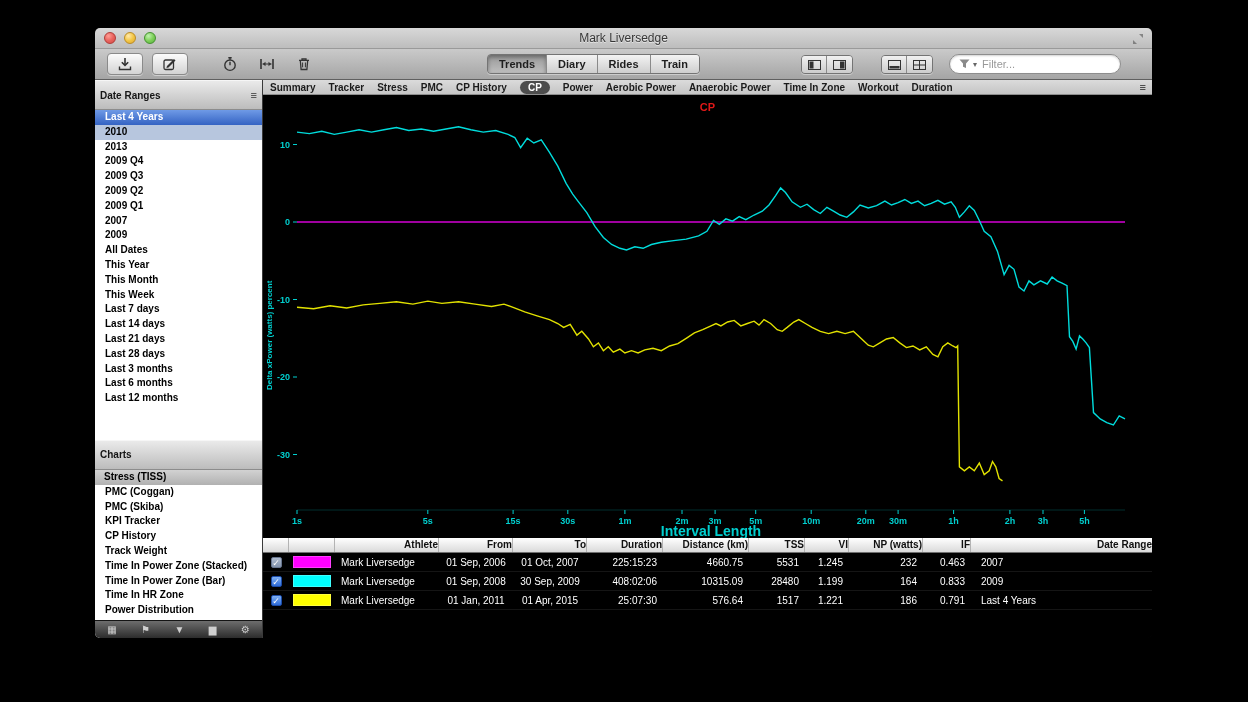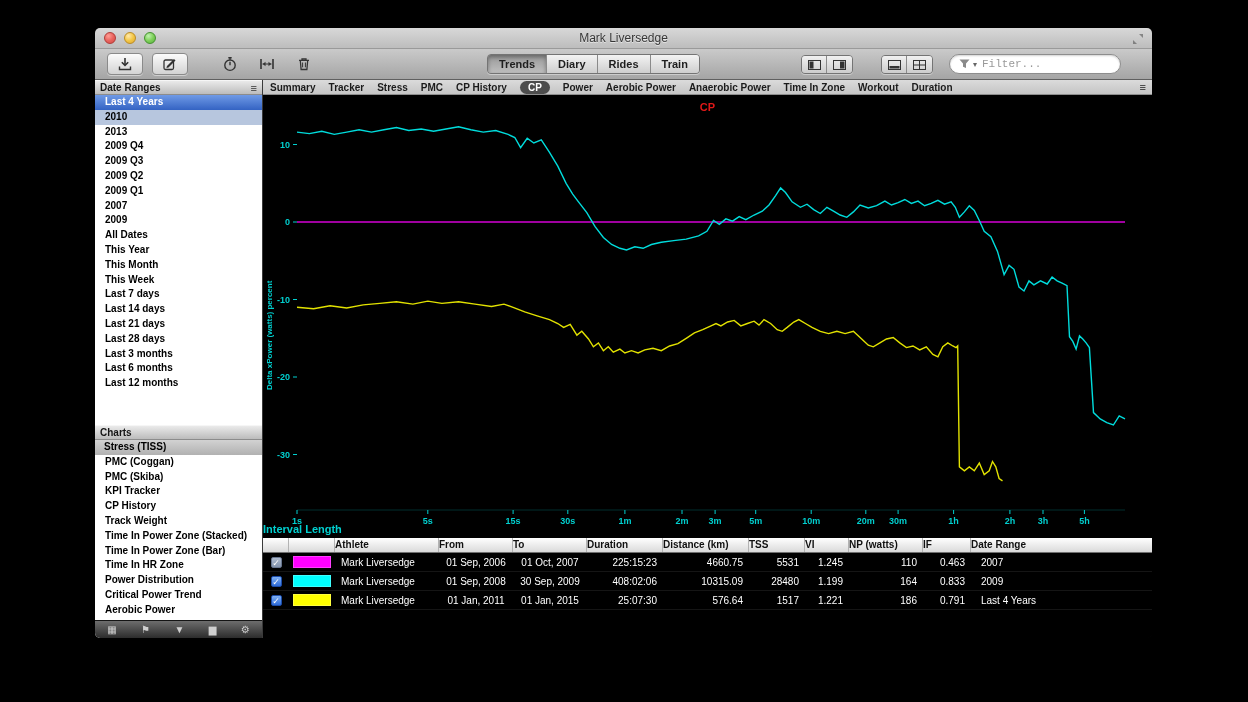--- a/index.html
+++ b/index.html
@@ -32,53 +32,53 @@
   .segmented { position: absolute; left: 392px; top: 5px; display: flex; height: 20px; border: 1px solid #747474; border-radius: 4px; overflow: hidden; box-shadow: 0 1px 0 rgba(255,255,255,.4); }
   .segment { padding: 0 11px; font-size: 11px; font-weight: bold; line-height: 19px; color: #1e1e1e; background: linear-gradient(#f3f3f3,#cecece); border-right: 1px solid #8a8a8a; }
   .segment:last-child { border-right: none; }
   .segment.active { background: linear-gradient(#989898,#bfbfbf); box-shadow: inset 0 2px 4px rgba(0,0,0,.35); }
   .pair { position: absolute; top: 6px; display: flex; height: 19px; border: 1px solid #747474; border-radius: 4px; overflow: hidden; box-shadow: 0 1px 0 rgba(255,255,255,.4); }
   .pair .pbtn { width: 25px; display: flex; align-items: center; justify-content: center; background: linear-gradient(#f1f1f1,#cccccc); border-right: 1px solid #8a8a8a; }
   .pair .pbtn:last-child { border-right: none; }
   .pair1 { left: 706px; } .pair2 { left: 786px; }
   .filter { position: absolute; left: 854px; top: 5px; width: 172px; height: 20px; background: #fff; border: 1px solid #8d8d8d; border-radius: 10px; display: flex; align-items: center; padding: 0 9px; gap: 3px; box-shadow: inset 0 1px 2px rgba(0,0,0,.18); }
   .filter .caret { font-size: 8px; color: #666; }
-  .filter .ph { color: #999; font-size: 11px; margin-left: 2px; font-family: Liberation Mono, monospace; }
+  .filter .ph { color: #999; font-size: 11px; margin-left: 2px; }
   
   .content { position: absolute; top: 52px; left: 0; right: 0; bottom: 0; display: flex; }
   .sidebar { width: 168px; background: #fff; border-right: 1px solid #3a3a3a; position: relative; overflow: hidden; }
-  .section-header { height: 15px; background: linear-gradient(#eaeaea,#bcbcbc); border-top: 1px solid #f6f6f6; border-bottom: 1px solid #8c8c8c; font-size: 10px; font-weight: bold; color: #161616; display: flex; align-items: center; justify-content: space-between; padding: 0 5px; }
+  .section-header { height: 30px; background: linear-gradient(#eaeaea,#bcbcbc); border-top: 1px solid #f6f6f6; border-bottom: 1px solid #8c8c8c; font-size: 10px; font-weight: bold; color: #161616; display: flex; align-items: center; justify-content: space-between; padding: 0 5px; }
   .menu-glyph { font-size: 11px; color: #333; }
   .side-item { height: 14.8px; line-height: 14.8px; font-size: 10px; font-weight: bold; color: #000; padding-left: 10px; white-space: nowrap; overflow: hidden; }
   .side-item.sel-blue  { background: linear-gradient(#6f9ae6,#3463c3); color: #fff; }
   .side-item.sel-light { background: #b7c6de; }
   .side-item.sel-gray  { background: linear-gradient(#d2d2d2,#b1b1b1); padding-left: 9px; }
   .charts-gap { height: 34px; }
   .sidebar-footer { position: absolute; bottom: 0; left: 0; right: 0; height: 18px; background: linear-gradient(#6d6d6d,#2c2c2c); border-top: 1px solid #141414; display: flex; align-items: center; justify-content: space-around; }
   .footer-icon { color: #cfcfcf; font-size: 10px; line-height: 18px; }
   
   .main { flex: 1; position: relative; background: #000; }
   .tabbar { height: 15px; background: linear-gradient(#dbdbdb,#c5c5c5); border-bottom: 1px solid #8d8d8d; display: flex; align-items: center; padding: 0 7px; gap: 13px; position: relative; }
   .tab { font-size: 10px; font-weight: bold; color: #1b1b1b; line-height: 13px; white-space: nowrap; }
   .tab.active { background: #4d4d4d; color: #fff; border-radius: 7px; padding: 0 8px; }
   .tab-menu { position: absolute; right: 6px; top: 1px; color: #222; font-size: 11px; }
   .chart-area { position: absolute; top: 15px; left: 0; width: 889px; height: 443px; background: #000; }
   .chart-area svg { position: absolute; left: 0; top: 0; }
   .chart-area svg text { font-family: "Liberation Sans", sans-serif; }
   .chart-title { position: absolute; top: 6px; left: 0; width: 100%; text-align: center; font-size: 11px; font-weight: bold; }
   .ylabel { position: absolute; left: 2px; top: 65px; height: 230px; writing-mode: vertical-rl; transform: rotate(180deg); font-size: 8px; font-weight: bold; display: flex; align-items: center; }
-  .xlabel { position: absolute; top: 428px; left: 0; width: 896px; font-size: 11px; font-weight: bold; }
+  .xlabel { position: absolute; top: 428px; left: 0; width: 896px; text-align: center; font-size: 14px; font-weight: bold; }
   
   .compare { position: absolute; top: 458px; left: 0; width: 889px; height: 100px; background: #000; }
   .compare-header { height: 16px; background: linear-gradient(#5b5b5b,#252525); border-top: 1px solid #9b9b9b; display: flex; align-items: center; padding: 0 8px; color: #fff; font-size: 10px; font-weight: bold; gap: 12px; }
   .compare-header .spacer { flex: 1; }
   .hdr-btn { color: #eee; }
   .grid-row { display: grid; grid-template-columns: 26px 46px 104px 74px 74px 76px 86px 56px 44px 74px 48px 1fr; align-items: center; }
   .table-head { height: 15px; background: linear-gradient(#ffffff,#dadada); border-bottom: 1px solid #6f6f6f; }
-  .hcell { font-size: 10px; font-weight: bold; color: #101010; text-align: left; border-right: 1px solid #b3b3b3; height: 14px; line-height: 14px; overflow: hidden; white-space: nowrap; }
+  .hcell { font-size: 10px; font-weight: bold; color: #101010; text-align: right; border-right: 1px solid #b3b3b3; height: 14px; line-height: 14px; overflow: hidden; white-space: nowrap; }
   .hcell.last { border-right: none; }
   .table-body .grid-row { height: 19px; border-bottom: 1px solid #151515; color: #fff; font-size: 10px; }
   .cell { padding: 0 6px; white-space: nowrap; overflow: hidden; }
   .al { text-align: left; } .ac { text-align: center; } .ar { text-align: right; }
   .cell.dr { padding-left: 10px; }
   .checkbox { width: 11px; height: 11px; margin: 0 auto; border-radius: 2px; background: linear-gradient(#7fb0f4,#2e6bd8); border: 1px solid #1b4ba8; color: #fff; font-size: 9px; line-height: 10px; text-align: center; }
   .checkbox.dim { background: linear-gradient(#aebacd,#8494ad); border-color: #67758e; }
   .swatch { width: 38px; height: 12px; margin: 0 auto; border: 1px solid rgba(255,255,255,.25); }
 </style>
 </head>
@@ -330,21 +330,21 @@
               <div>
                 <div class="swatch" style="background: rgb(255, 0, 255);"></div>
               </div>
               <div class="cell al">Mark Liversedge</div>
               <div class="cell ac">01 Sep, 2006</div>
               <div class="cell ac">01 Oct, 2007</div>
               <div class="cell ar">225:15:23</div>
               <div class="cell ar">4660.75</div>
               <div class="cell ar">5531</div>
               <div class="cell ar">1.245</div>
-              <div class="cell ar">110</div>
+              <div class="cell ar">232</div>
               <div class="cell ar">0.463</div>
               <div class="cell al dr">2007</div>
             </div>
             <div class="grid-row">
               <div>
                 <div class="checkbox">✓</div>
               </div>
               <div>
                 <div class="swatch" style="background: rgb(0, 255, 255);"></div>
               </div>
@@ -361,21 +361,21 @@
             </div>
             <div class="grid-row">
               <div>
                 <div class="checkbox">✓</div>
               </div>
               <div>
                 <div class="swatch" style="background: rgb(255, 255, 0);"></div>
               </div>
               <div class="cell al">Mark Liversedge</div>
               <div class="cell ac">01 Jan, 2011</div>
-              <div class="cell ac">01 Jan, 2015</div>
+              <div class="cell ac">01 Apr, 2015</div>
               <div class="cell ar">25:07:30</div>
               <div class="cell ar">576.64</div>
               <div class="cell ar">1517</div>
               <div class="cell ar">1.221</div>
               <div class="cell ar">186</div>
               <div class="cell ar">0.791</div>
               <div class="cell al dr">Last 4 Years</div>
             </div>
           </div>
       </div>

